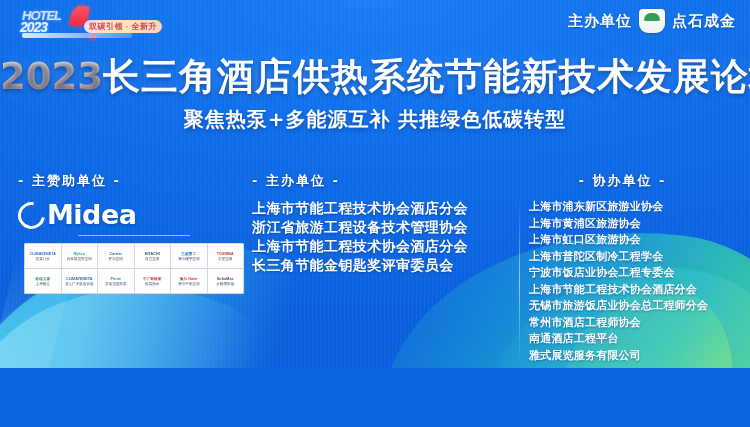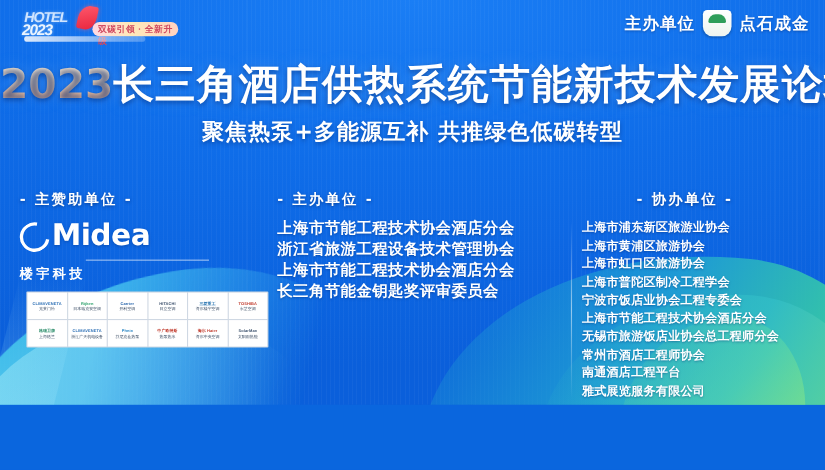--- a/index.html
+++ b/index.html
@@ -248,21 +248,20 @@
   <div class="cols">
 
     <div class="col col-left">
       <div class="col-head">- 主赞助单位 -</div>
       <div class="midea">
         <div class="midea-logo">
           <span class="midea-ring"></span>
             <span>Midea</span>
         </div>
         <div class="midea-rule"></div>
-        <div class="midea-sub">楼宇科技</div>
       </div>
       <div class="logo-grid">
           <div class="tile">
             <div class="t1" style="color: rgb(44, 111, 181); font-weight: bold;">CLIMAVENETA</div>
             <div class="t2">克莱门特</div>
           </div>
           <div class="tile">
             <div class="t1" style="color: rgb(42, 160, 106); font-weight: bold;">Rijken</div>
             <div class="t2">日本瑞克安空调</div>
           </div>

